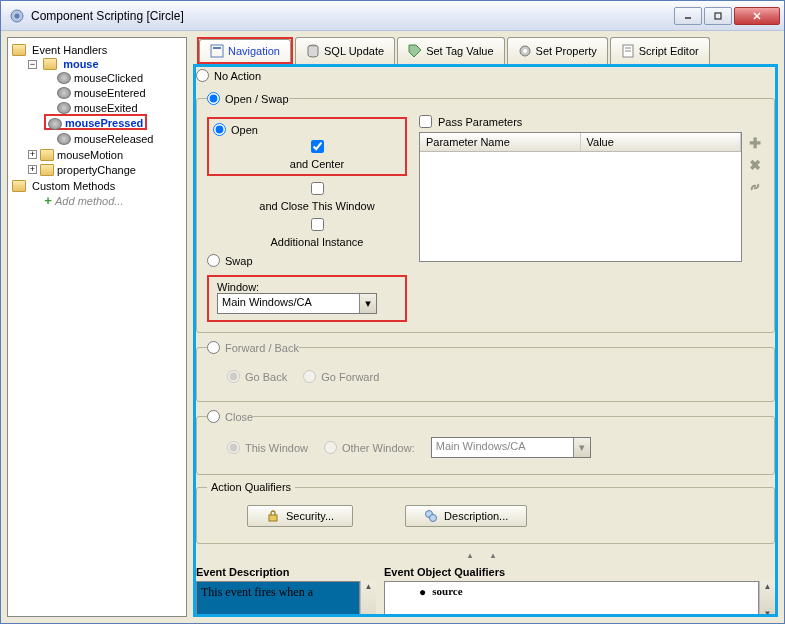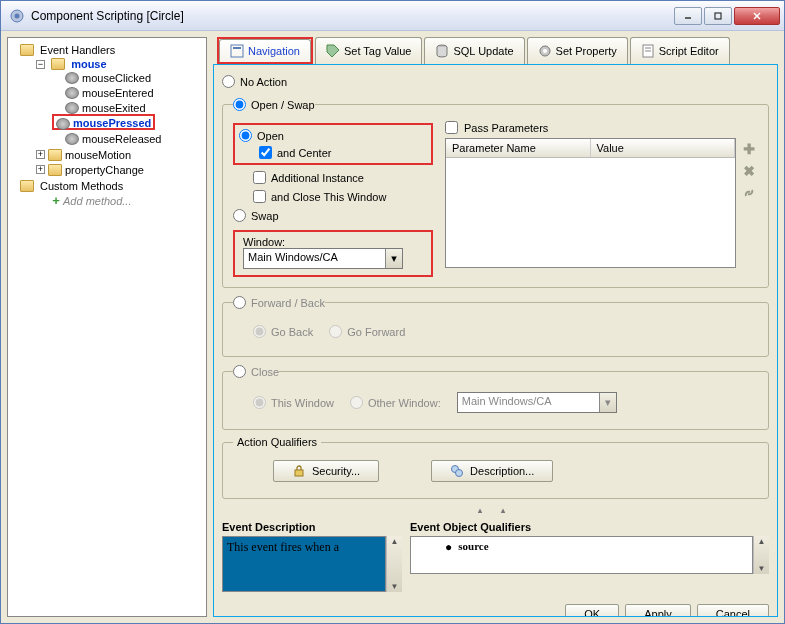--- a/index.html
+++ b/index.html
@@ -6,21 +6,21 @@
 body { background: #fff; }
 .window { width: 785px; height: 624px; border: 1px solid #5a7db8; background: #ece9d8; display: flex; flex-direction: column; }
 .titlebar { height: 30px; background: linear-gradient(to bottom, #fdfdfe, #e8ecf9 45%, #d5deee); display: flex; align-items: center; padding: 0 4px 0 8px; border-bottom: 1px solid #b8c4de; }
 .titlebar-icon { width: 16px; height: 16px; margin-right: 6px; }
 .titlebar-title { flex: 1; color: #000; font-size: 12px; }
 .winbtns { display: flex; gap: 2px; }
 .winbtn { width: 28px; height: 18px; border: 1px solid #8a9bb5; background: linear-gradient(to bottom, #f6f8fb, #d9e1ee); border-radius: 2px; display: flex; align-items: center; justify-content: center; cursor: default; }
 .winbtn.close { width: 46px; background: linear-gradient(to bottom, #f2a4a4, #d96e6e 45%, #c53b3b); border-color: #a83030; }
 .winbtn svg { width: 10px; height: 10px; }
 .body { flex: 1; display: flex; padding: 6px; gap: 6px; min-height: 0; }
-.left-panel { width: 200px; background: #fff; border: 1px solid #888; padding: 4px 10px; overflow: auto; }
+.left-panel { width: 180px; background: #fff; border: 1px solid #888; padding: 4px 2px; overflow: auto; }
 .tree ul { list-style: none; padding-left: 16px; }
 .tree > ul { padding-left: 2px; }
 .tree li { position: relative; padding: 1px 0; white-space: nowrap; }
 .tree .toggle { display: inline-block; width: 9px; height: 9px; border: 1px solid #888; text-align: center; line-height: 7px; font-size: 9px; margin-right: 3px; cursor: pointer; background:#fff; vertical-align: middle; }
 .tree .space { display:inline-block; width: 13px; }
 .tree .nodeicon { display:inline-block; width:14px; height:12px; margin-right:3px; vertical-align: middle; }
 .folder { background: linear-gradient(to bottom, #fde9a8, #e9c264); border:1px solid #c19a3a; border-radius:1px; }
 .gear { border-radius:50%; background: radial-gradient(circle, #cfcfcf, #888); border:1px solid #777; }
 .plus { color:#3a9a3a; font-weight:bold; font-size:13px; display:inline-block; width:14px; text-align:center; vertical-align:middle; }
 .tree .label { vertical-align: middle; }
@@ -29,30 +29,30 @@
 .highlight-red { border: 2px solid #e03030; padding: 0 2px; }
 
 .right-panel { flex: 1; display: flex; flex-direction: column; min-width: 0; }
 .tabbar { display: flex; gap: 2px; padding-left: 4px; }
 .tab { border: 1px solid #9b9b8b; border-bottom: none; background: linear-gradient(to bottom,#fdfdfb,#ece9d8); padding: 4px 10px; border-radius: 3px 3px 0 0; display:flex; align-items:center; gap:4px; cursor:default; }
 .tab.active { background: linear-gradient(to bottom,#fff,#f5f3eb); }
 .tab .ticon { width:14px; height:14px; }
 .tab-highlight { border:2px solid #e03030; position: relative; z-index: 5; }
 .tab.active .tlabel { color:#1a3fd0; }
 
-.content { flex:1; border:1px solid #0ea5e9; background:#ece9d8; padding:8px; overflow:auto; display:flex; flex-direction:column; gap:6px; min-height:0; }
+.content { flex:1; border:3px solid #0ea5e9; background:#ece9d8; padding:0; overflow:auto; display:flex; flex-direction:column; gap:6px; min-height:0; }
 .radio-row, .check-row { display:flex; align-items:center; gap:5px; padding:2px 0; }
 .radio-row.disabled, .check-row.disabled, .disabled { color:#888; }
 input[type=radio], input[type=checkbox] { margin:0; }
 fieldset { border:1px solid #b8b49c; border-radius:3px; padding:6px 10px 10px; }
 legend { padding:0 4px; }
 fieldset.disabled legend { color:#888; }
 .open-swap-body { display:flex; gap:12px; }
 .open-left { flex:0 0 200px; display:flex; flex-direction:column; gap:2px; padding-top:4px; }
-.indent { padding-left:20px; }
+.indent { padding-left:20px;flex-direction:column; }
 .pass-params { flex:1; display:flex; flex-direction:column; }
 .param-head { display:flex; align-items:center; gap:6px; padding-bottom:4px; }
 .param-table-wrap { display:flex; gap:4px; }
 .param-table { flex:1; border:1px solid #888; background:#fff; height:130px; display:flex; flex-direction:column; }
 .param-table .hdr { display:flex; background:linear-gradient(to bottom,#fff,#e5e2d4); border-bottom:1px solid #bbb; }
 .param-table .hdr div { flex:1; padding:3px 6px; border-right:1px solid #ccc; text-align:left; }
 .param-actions { display:flex; flex-direction:column; gap:4px; padding-top:2px; }
 .param-actions .pbtn { width:18px; height:18px; display:flex; align-items:center; justify-content:center; color:#9a9a88; font-weight:bold; font-size:14px; }
 .window-row { display:flex; flex-direction:column; gap:3px; margin-top:4px; }
 .window-highlight { border:2px solid #e03030; padding:4px 8px 6px; width:200px; }
@@ -153,30 +153,30 @@
         <div class="tab active">
           <span class="ticon"><svg viewBox="0 0 14 14">
                   <rect x="1" y="1" width="12" height="12" fill="none" stroke="#5a7db8"></rect>
                   <rect x="3" y="3" width="8" height="2" fill="#5a7db8"></rect>
                 </svg></span>
           <span class="tlabel">Navigation</span>
         </div>
         </span>
         <div class="tab">
           <span class="ticon"><svg viewBox="0 0 14 14">
-                <path d="M1 1 L8 1 L13 6 L6 13 L1 8 Z" fill="#9cc79c" stroke="#4a8a4a"></path>
-              </svg></span>
-          <span class="tlabel">Set Tag Value</span>
-        </div>
-        <div class="tab">
-          <span class="ticon"><svg viewBox="0 0 14 14">
                 <ellipse cx="7" cy="3" rx="5" ry="2" fill="#c0c0c0" stroke="#777"></ellipse>
                 <path d="M2 3 V11 A5 2 0 0 0 12 11 V3" fill="#d8d8d8" stroke="#777"></path>
               </svg></span>
           <span class="tlabel">SQL Update</span>
+        </div>
+        <div class="tab">
+          <span class="ticon"><svg viewBox="0 0 14 14">
+                <path d="M1 1 L8 1 L13 6 L6 13 L1 8 Z" fill="#9cc79c" stroke="#4a8a4a"></path>
+              </svg></span>
+          <span class="tlabel">Set Tag Value</span>
         </div>
         <div class="tab">
           <span class="ticon"><svg viewBox="0 0 14 14">
                 <circle cx="7" cy="7" r="5" fill="#c8c8c8" stroke="#777"></circle>
                 <circle cx="7" cy="7" r="2" fill="#fff"></circle>
               </svg></span>
           <span class="tlabel">Set Property</span>
         </div>
         <div class="tab">
           <span class="ticon"><svg viewBox="0 0 14 14">
@@ -206,25 +206,25 @@
                     <input type="radio" name="openswap" checked="" style="">
                     <span>Open</span>
                   </div>
                 <div class="check-row indent">
                     <input type="checkbox" checked="" style="">
                     <span>and Center</span>
                   </div>
               </div>
               <div class="check-row indent">
                   <input type="checkbox" style="">
-                  <span>Additional Instance</span>
+                  <span>and Close This Window</span>
                 </div>
               <div class="check-row indent">
                   <input type="checkbox" style="">
-                  <span>and Close This Window</span>
+                  <span>Additional Instance</span>
                 </div>
               <div class="radio-row">
                   <input type="radio" name="openswap" style="">
                   <span>Swap</span>
                 </div>
               <div class="window-row">
                 <div class="window-highlight">
                   <div>Window:</div>
                   <div class="combo">
                     <div class="cval">Main Windows/CA</div>

